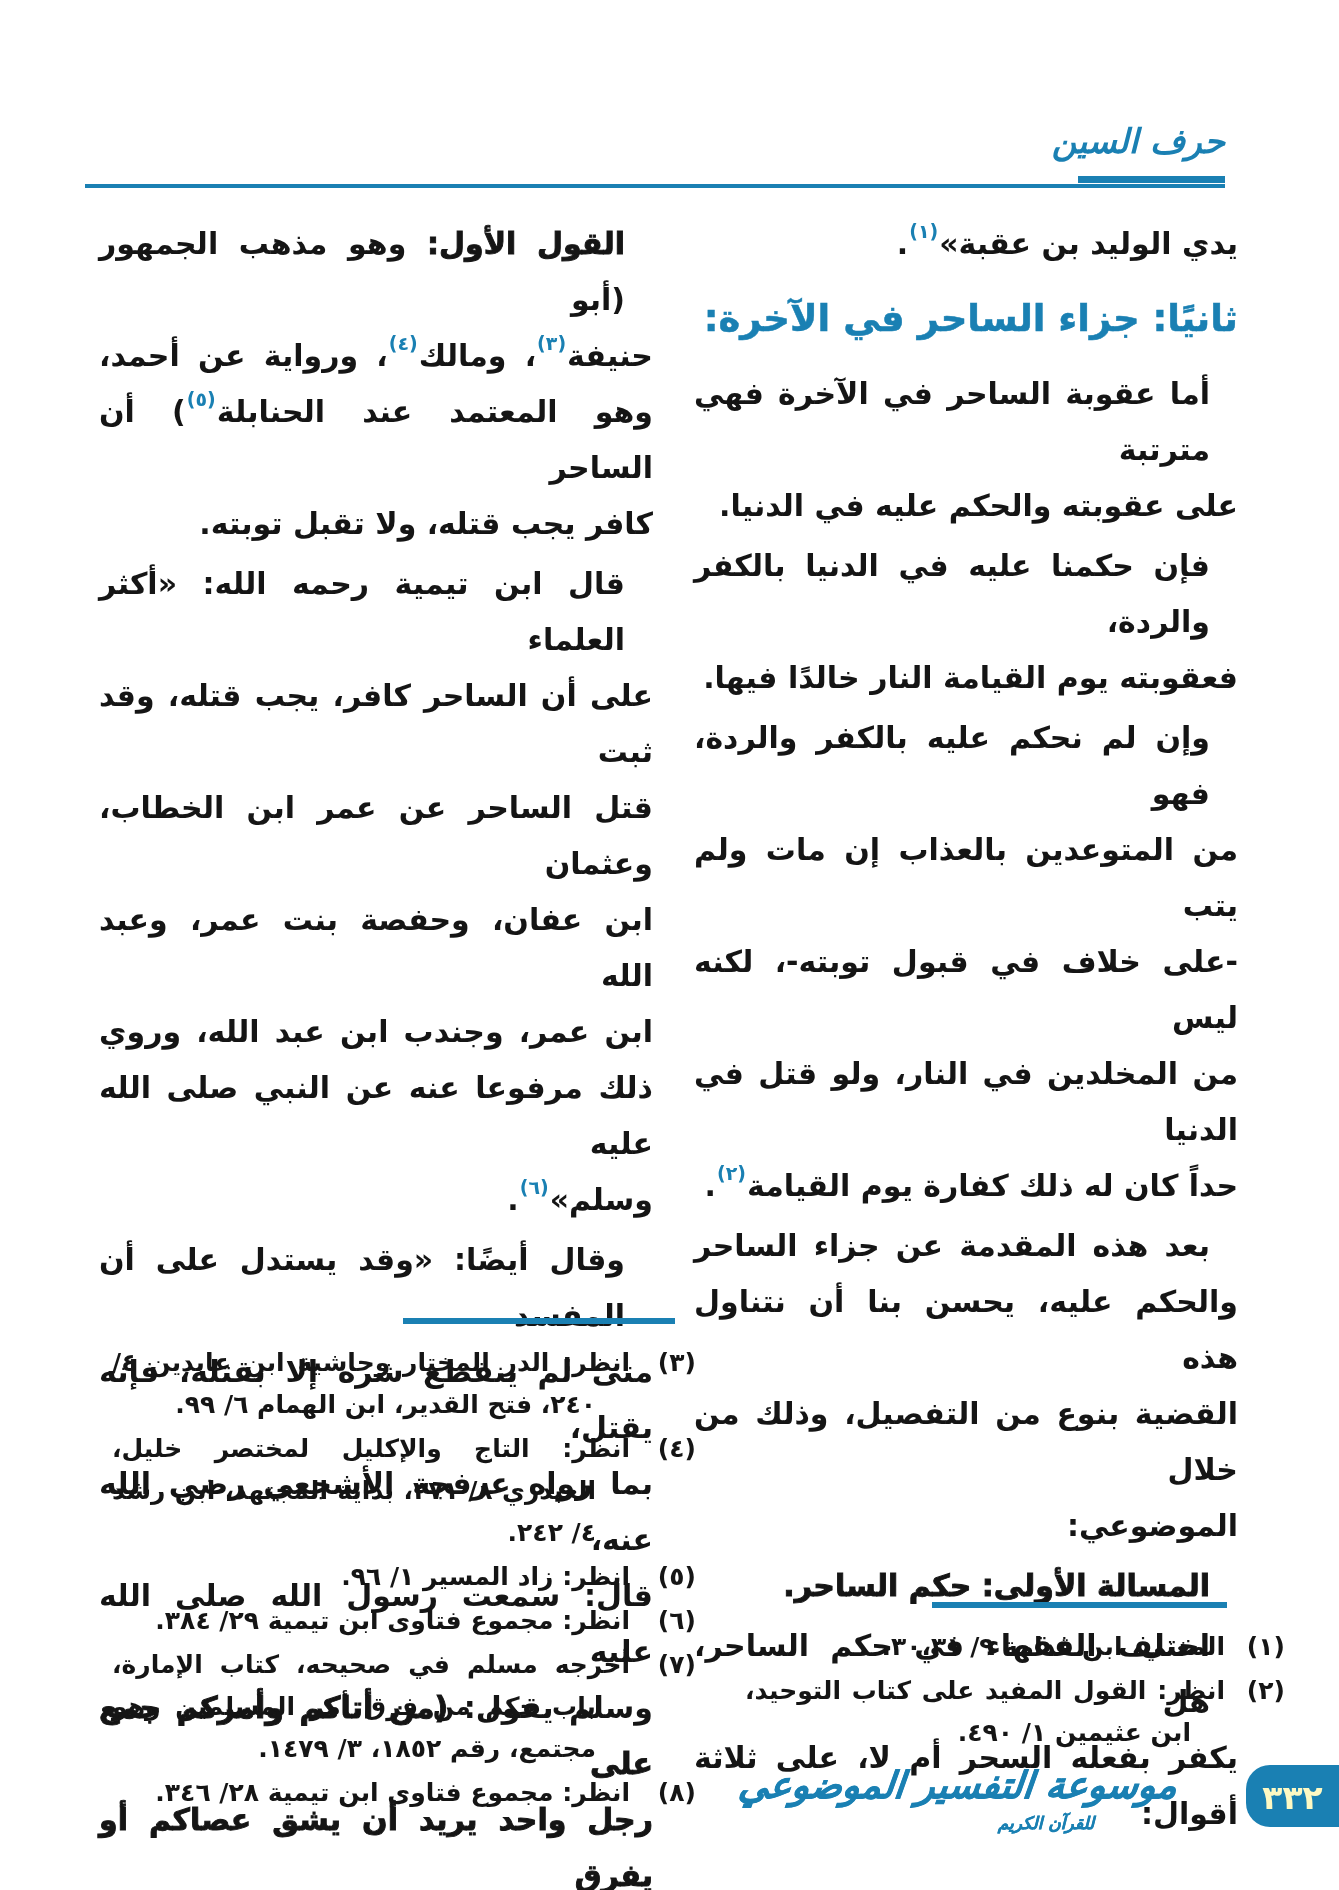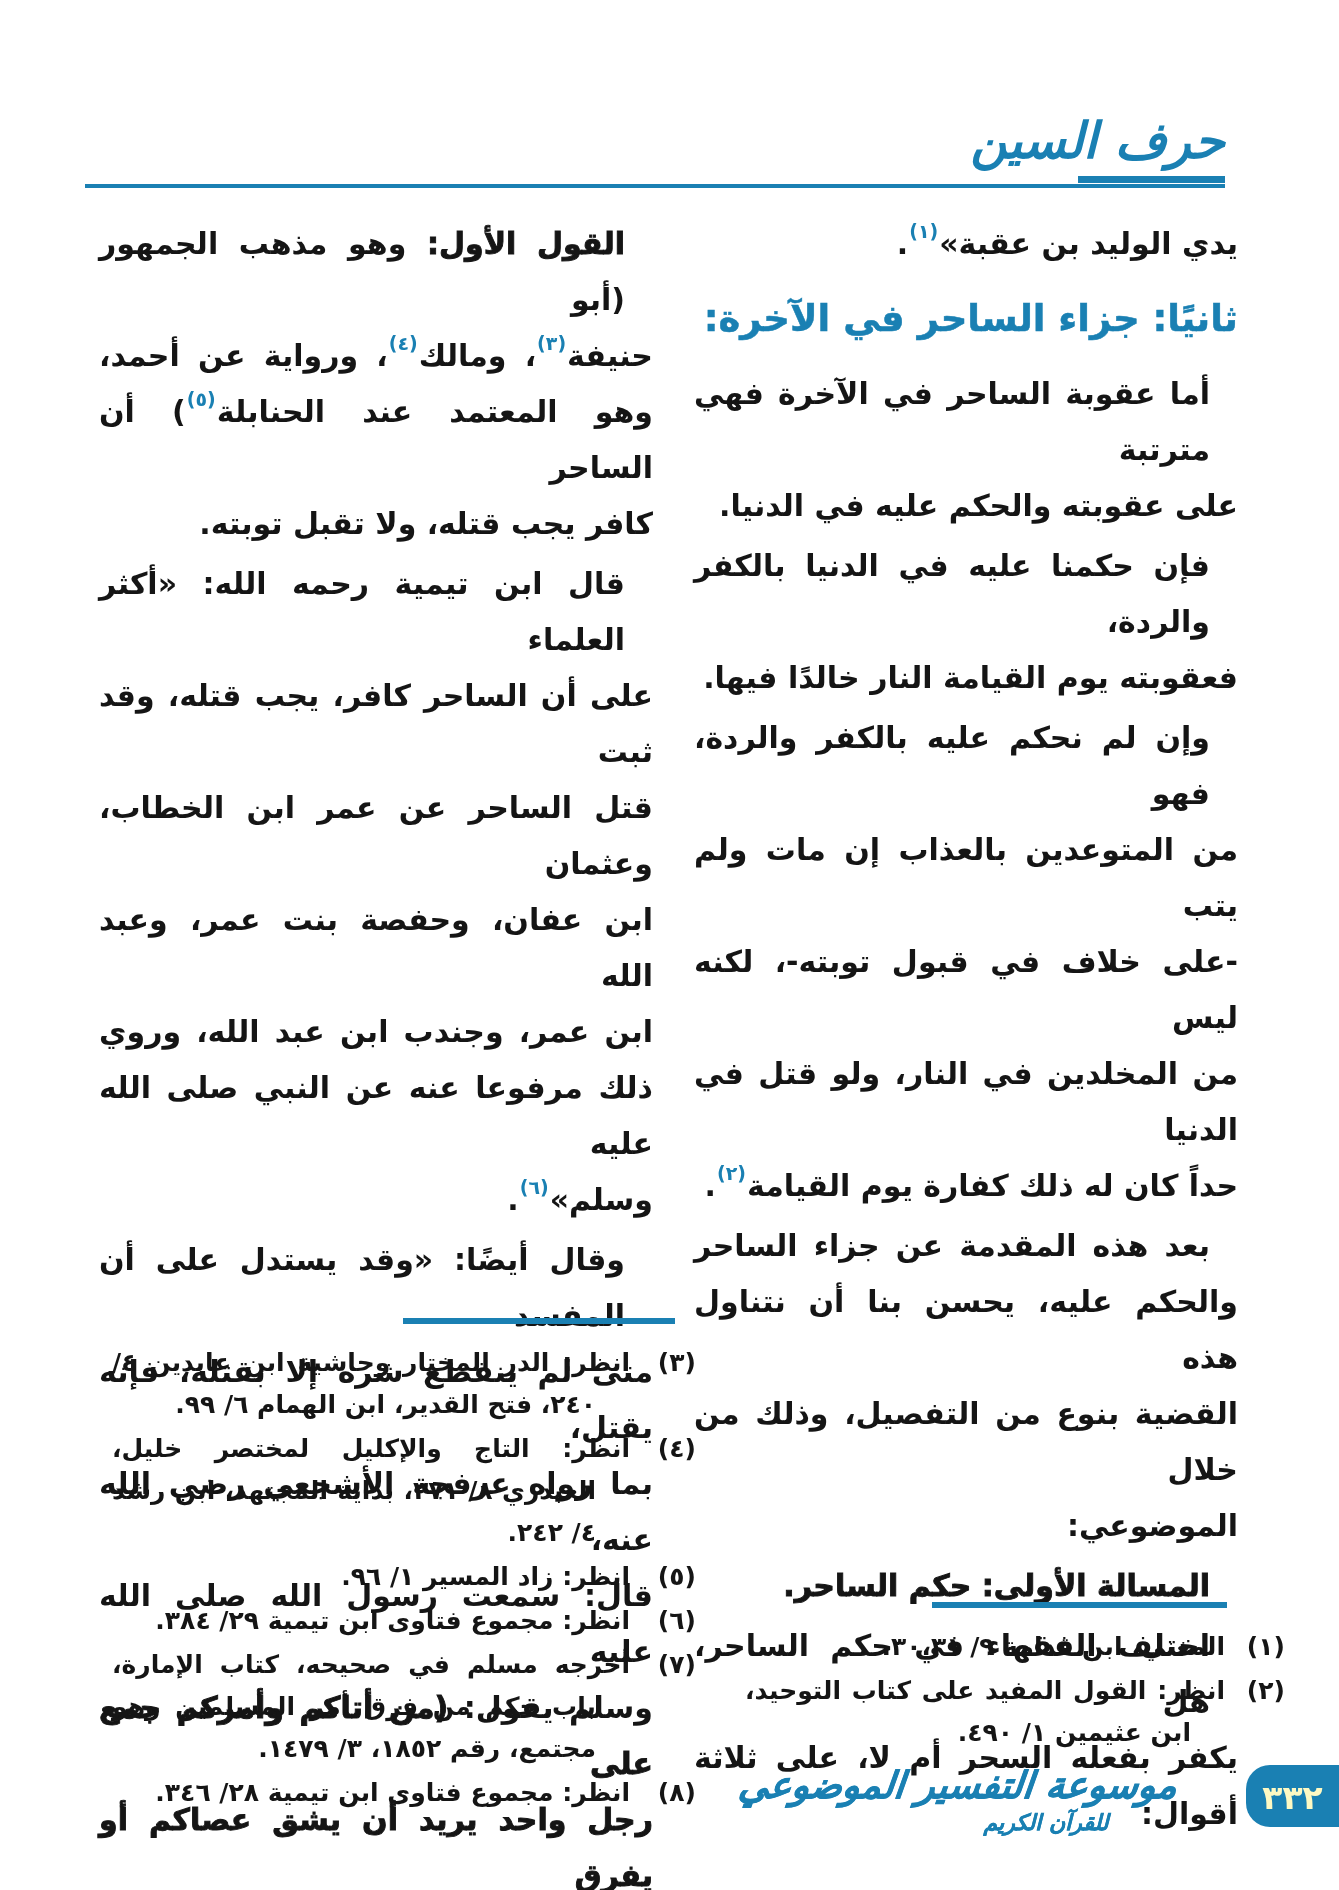--- a/index.html
+++ b/index.html
@@ -6,21 +6,21 @@
   #page{
     position:relative; width:1339px; height:1890px; background:#ffffff;
     margin:0 auto; overflow:hidden;
     font-family:"DejaVu Sans", sans-serif;
     color:#151515; font-weight:bold;
     direction:rtl;
   }
   
   #chapter-title{
     position:absolute; top:108px; left:1077px; width:148px; height:66px;
-    font-size:50px; line-height:66px; text-align:center;
+    font-size:34px; line-height:66px; text-align:center;
     color:#1a80b3; font-style:italic; letter-spacing:-2px; white-space:nowrap;
   }
   #rule-thick{position:absolute; top:176px; left:1078px; width:147px; height:7px; background:#1a80b3;}
   #rule-thin{position:absolute; top:184px; left:85px; width:1140px; height:4px; background:#1a80b3;}
   
   .col{position:absolute; top:212px; font-size:30px;}
   #col-right{left:690px; width:552px;}
   #col-left{left:95px; width:562px;}
   .line{line-height:56px; text-align:justify; text-align-last:justify; white-space:normal;}
   .line.last{text-align-last:start;}
@@ -51,21 +51,21 @@
     position:absolute; right:-66px; top:0; text-indent:0;
   }
   #footnotes-right .footnote .marker{right:-60px;}
   
   #publisher-logo{
     position:absolute; left:915px; top:1764px; width:262px;
     text-align:center; color:#1a80b3; font-style:italic;
   }
   #logo-line1{font-size:37px; line-height:44px; letter-spacing:-2px;
     -webkit-text-stroke:0.6px #1a80b3; transform:skewX(-6deg); white-space:nowrap;}
-  #logo-line2{font-size:22px; line-height:30px; -webkit-text-stroke:0.4px #1a80b3;}
+  #logo-line2{font-size:17px; line-height:30px; -webkit-text-stroke:0.4px #1a80b3;}
   #page-number-badge{
     position:absolute; left:1246px; top:1765px; width:93px; height:62px;
     background:#1a80b3; border-radius:24px 0 0 24px;
     color:#fef9c3; font-size:33px; line-height:66px; text-align:center;
   }
 </style>
 </head>
 <body>
 
 <div id="page">

